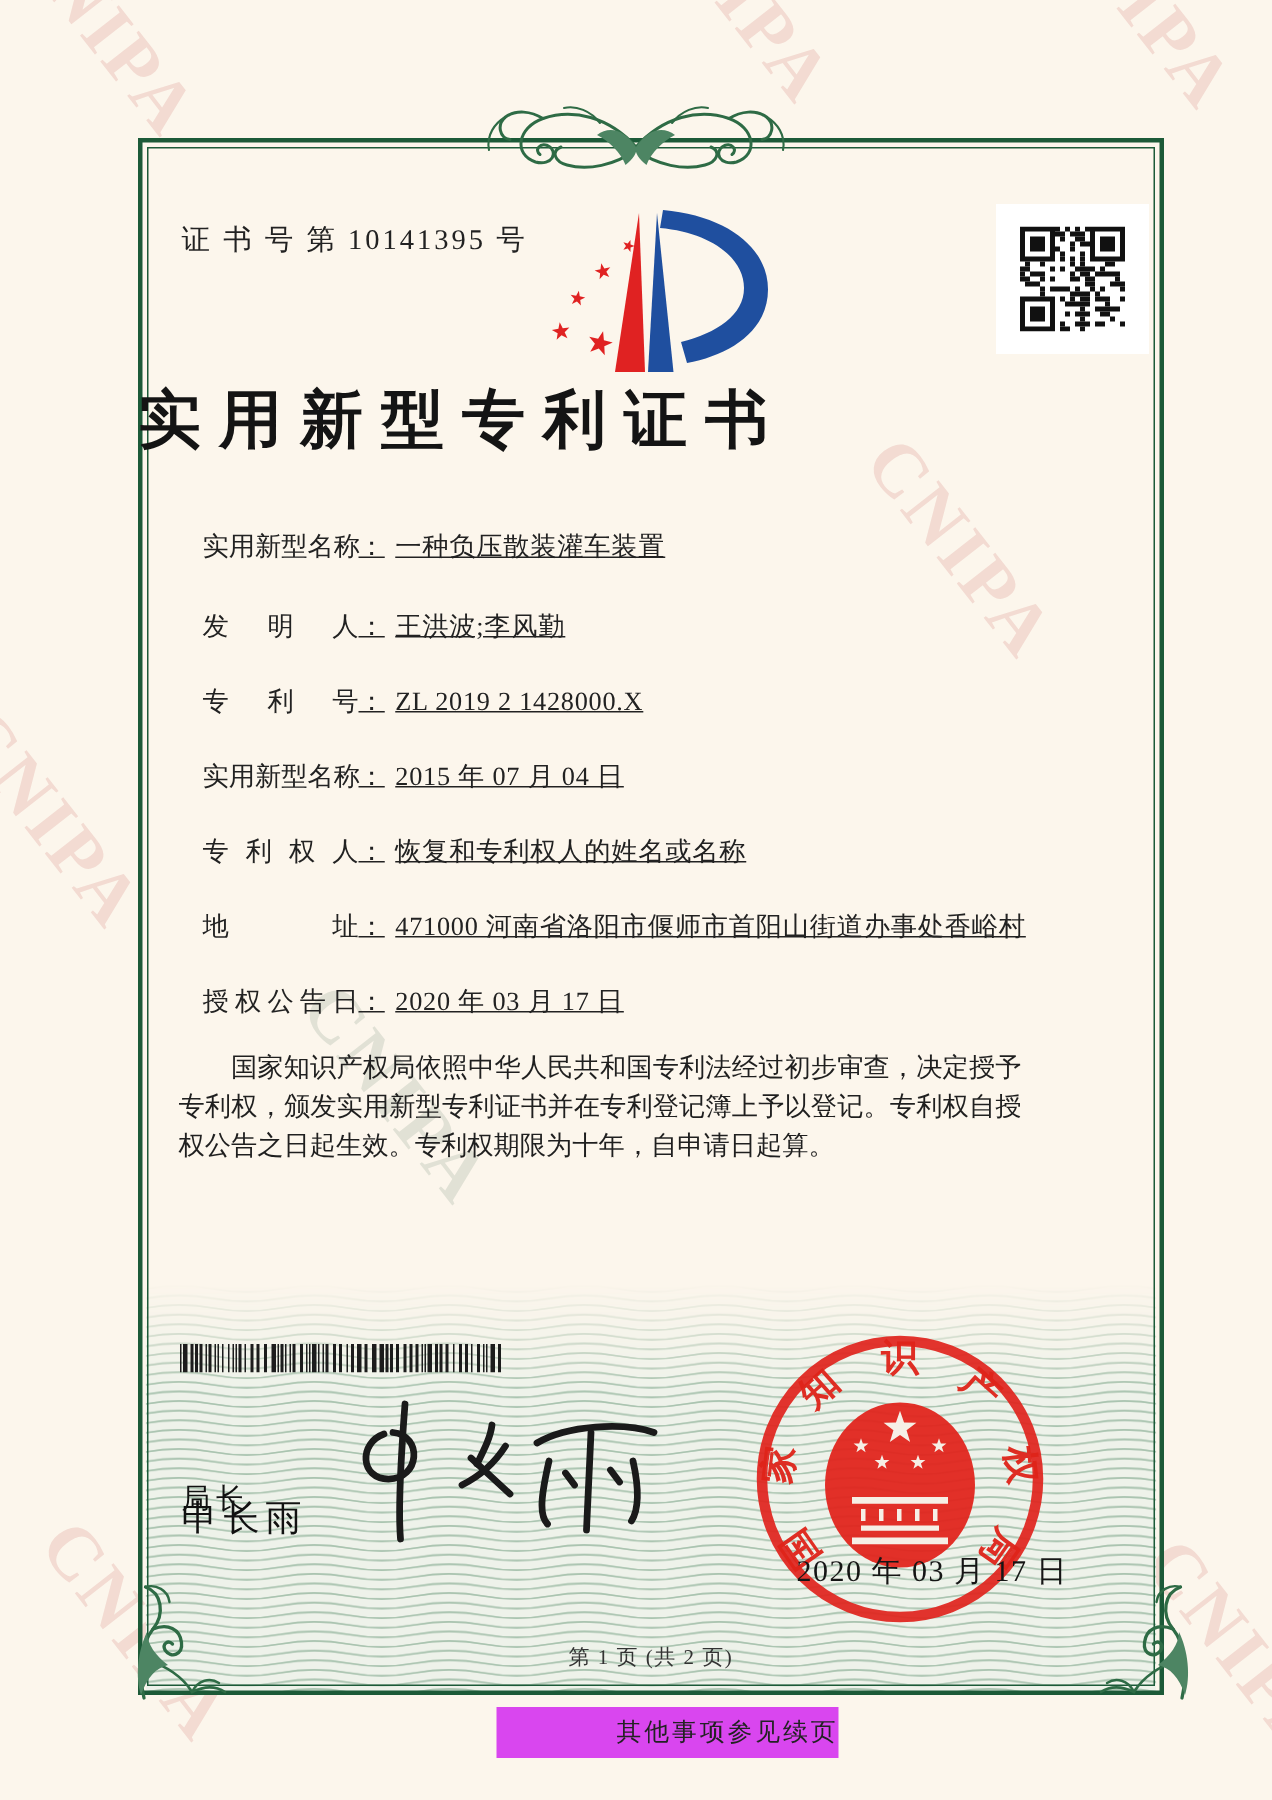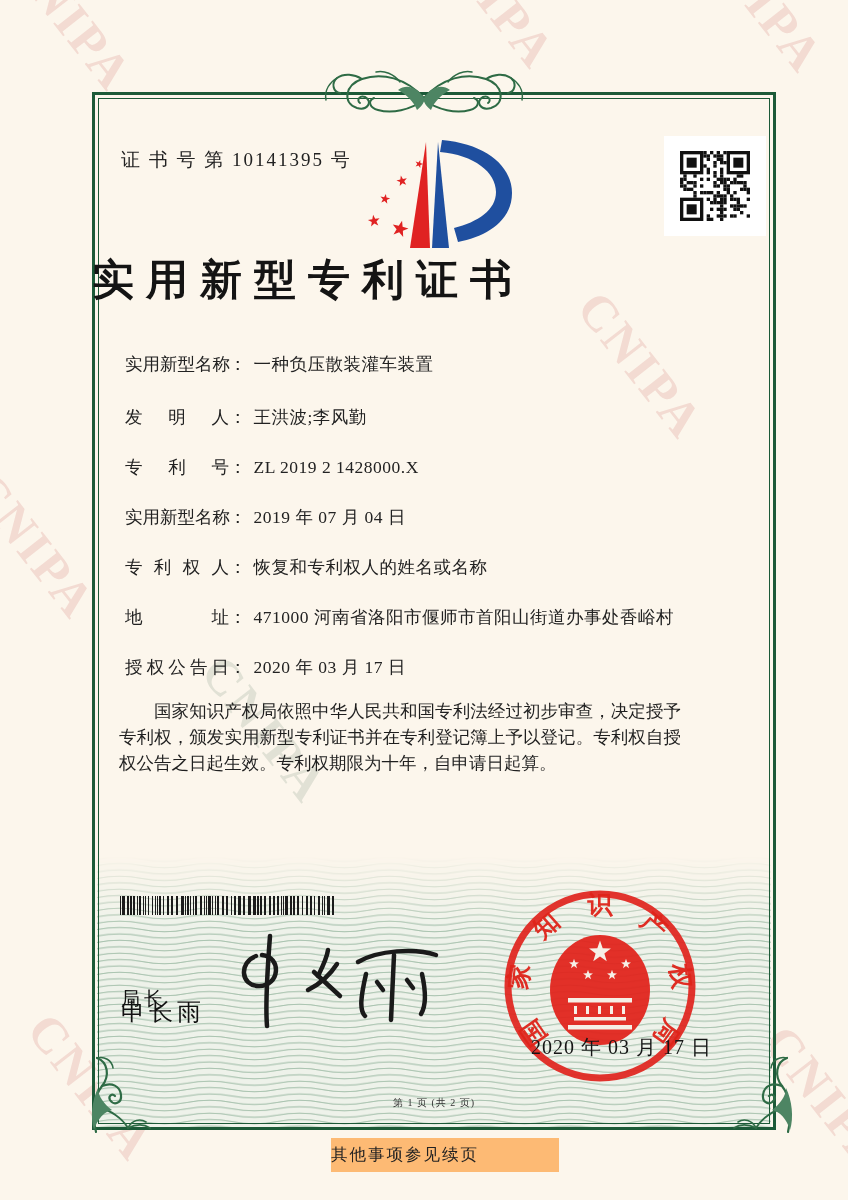--- a/index.html
+++ b/index.html
@@ -40,45 +40,45 @@
   .cert-no{ position:absolute; left:121px; top:147px; font-size:19px; letter-spacing:2px; color:#222; z-index:4;}
   .logo{ position:absolute; left:352px; top:136px; z-index:4; }
   .qr-patch{ position:absolute; left:664px; top:136px; width:102px; height:100px; background:#ffffff; z-index:3;}
   .qr{ position:absolute; left:680px; top:151px; z-index:4; }
   .title{
     position:absolute; left:92px; top:252px; width:684px; text-align:left;
     font-size:42px; font-weight:bold; letter-spacing:12px; color:#141414; z-index:4;
   }
   
   .fields{ position:absolute; left:119px; top:352px; width:600px; z-index:4; font-size:17.5px; color:#222;}
-  .frow{ position:absolute; left:6px; white-space:nowrap; }
+  .frow{ position:absolute; left:16px; white-space:nowrap;text-decoration:underline; }
   .flabel{
     display:inline-block; width:104px;
     text-align:justify; text-align-last:justify; vertical-align:bottom;
   }
   .fvalue{ margin-left:7px; letter-spacing:0.5px; }
   .pair2{ position:absolute; left:252px; top:0; white-space:nowrap; }
   .pair2 .flabel2{ letter-spacing:1.5px; }
   
   .bodytext{
     position:absolute; left:119px; top:699px; width:562px; z-index:4;
     font-size:17.5px; line-height:25.8px; text-align:justify; color:#1f1f1f;
   }
   .bodytext p{ margin:0; text-indent:2em; }
   
   .barcode{ position:absolute; left:120px; top:896px; z-index:4; }
   .director-title{ position:absolute; left:121px; top:961px; font-size:19px; letter-spacing:4px; color:#111; z-index:4;margin-top:25px;}
   .director-name{ position:absolute; left:121px; top:996px; font-size:24px; letter-spacing:4px; color:#111; z-index:4;}
   .signature{ position:absolute; left:226px; top:920px; z-index:5; }
   .seal{ position:absolute; left:500px; top:886px; z-index:5; }
   .seal-date{ position:absolute; left:531px; top:1034px; font-size:20px; letter-spacing:1px; color:#151515; z-index:6;}
-  .page-num{ position:absolute; left:92px; top:1096px; width:684px; text-align:center; font-size:10px; letter-spacing:1px; color:#333; z-index:4;}
+  .page-num{ position:absolute; left:92px; top:1096px; width:684px; text-align:center; font-size:14px; letter-spacing:1px; color:#333; z-index:4;}
   .note{
-    position:absolute; left:331px; top:1138px; width:228px; padding:6px 0; text-align:left;
-    font-size:16.5px; letter-spacing:2px; color:#222; background:#fdba74; z-index:4;
+    position:absolute; left:331px; top:1138px; width:228px; padding:6px 0; text-align:right;
+    font-size:16.5px; letter-spacing:2px; color:#222; background:#d946ef; z-index:4;
   }
 </style>
 </head>
 <body>
 
 <div class="page">
 
   <div class="wm" style="left:-15px;top:-12px">CNIPA</div>
   <div class="wm" style="left:408px;top:-34px">CNIPA</div>
   <div class="wm" style="left:676px;top:-30px">CNIPA</div>
@@ -306,21 +306,21 @@
     <div class="frow" style="top:0">
       <span class="flabel">实用新型名称</span><span>：</span><span class="fvalue">一种负压散装灌车装置</span>
     </div>
     <div class="frow" style="top:53px">
       <span class="flabel">发明人</span><span>：</span><span class="fvalue">王洪波;李风勤</span>
     </div>
     <div class="frow" style="top:103px">
       <span class="flabel">专利号</span><span>：</span><span class="fvalue">ZL 2019 2 1428000.X</span>
     </div>
     <div class="frow" style="top:153px">
-      <span class="flabel">实用新型名称</span><span>：</span><span class="fvalue">2019 年 07 月 04 日</span>
+      <span class="flabel">实用新型名称</span><span>：</span><span class="fvalue">2015 年 07 月 04 日</span>
     </div>
     <div class="frow" style="top:203px">
       <span class="flabel">专利权人</span><span>：</span><span class="fvalue">恢复和专利权人的姓名或名称</span>
     </div>
     <div class="frow" style="top:253px">
       <span class="flabel">地址</span><span>：</span><span class="fvalue">471000 河南省洛阳市偃师市首阳山街道办事处香峪村</span>
     </div>
     <div class="frow" style="top:303px">
       <span class="flabel">授权公告日</span><span>：</span><span class="fvalue">2020 年 03 月 17 日</span>
     </div>

